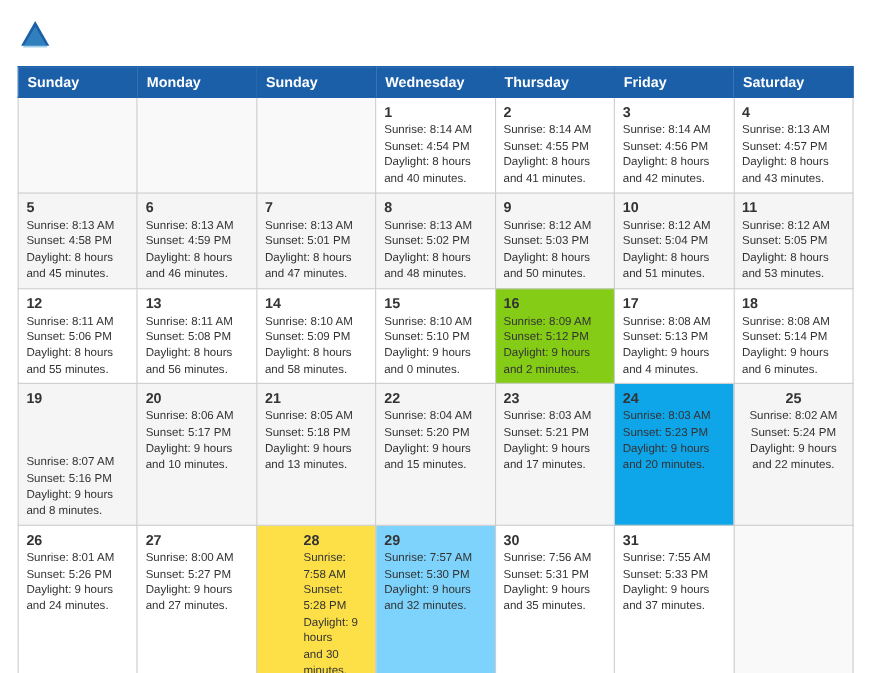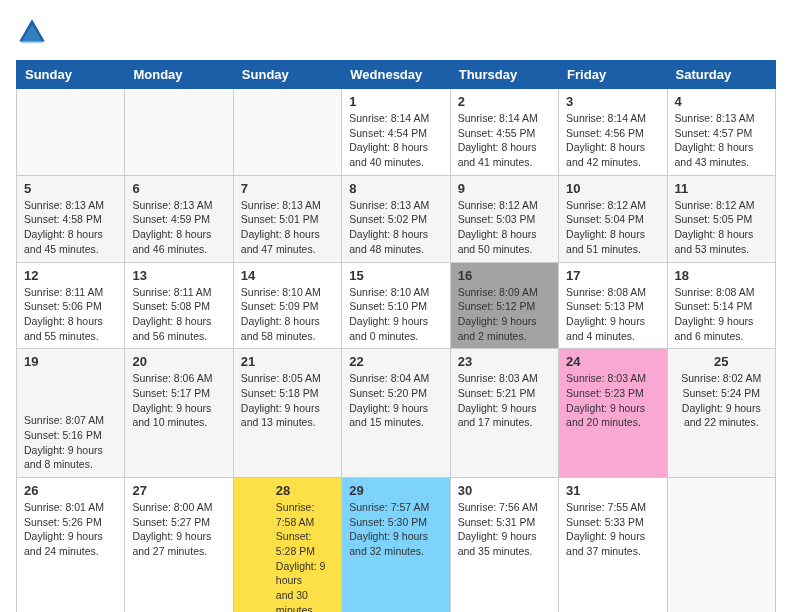--- a/index.html
+++ b/index.html
@@ -222,21 +222,21 @@
 Daylight: 8 hours
 and 58 minutes.</div>
         </td>
         <td style="background-color: rgb(255, 255, 255);">
           <div class="day-num">15</div>
           <div class="day-info" style="white-space: pre-line;">Sunrise: 8:10 AM
 Sunset: 5:10 PM
 Daylight: 9 hours
 and 0 minutes.</div>
         </td>
-        <td style="background-color: #a3a3a3;">
+        <td style="background-color: #84cc16;">
           <div class="day-num">16</div>
           <div class="day-info" style="white-space: pre-line;">Sunrise: 8:09 AM
 Sunset: 5:12 PM
 Daylight: 9 hours
 and 2 minutes.</div>
         </td>
         <td style="background-color: rgb(255, 255, 255);">
           <div class="day-num">17</div>
           <div class="day-info" style="white-space: pre-line;">Sunrise: 8:08 AM
 Sunset: 5:13 PM
@@ -280,21 +280,21 @@
 Daylight: 9 hours
 and 15 minutes.</div>
         </td>
         <td style="background-color: rgb(245, 245, 245);">
           <div class="day-num">23</div>
           <div class="day-info" style="white-space: pre-line;">Sunrise: 8:03 AM
 Sunset: 5:21 PM
 Daylight: 9 hours
 and 17 minutes.</div>
         </td>
-        <td style="background-color: #f9a8d4;">
+        <td style="background-color: #0ea5e9;">
           <div class="day-num">24</div>
           <div class="day-info" style="white-space: pre-line;">Sunrise: 8:03 AM
 Sunset: 5:23 PM
 Daylight: 9 hours
 and 20 minutes.</div>
         </td>
         <td style="background-color: rgb(245, 245, 245); text-align: center;">
           <div class="day-num">25</div>
           <div class="day-info" style="white-space: pre-line;">Sunrise: 8:02 AM
 Sunset: 5:24 PM

